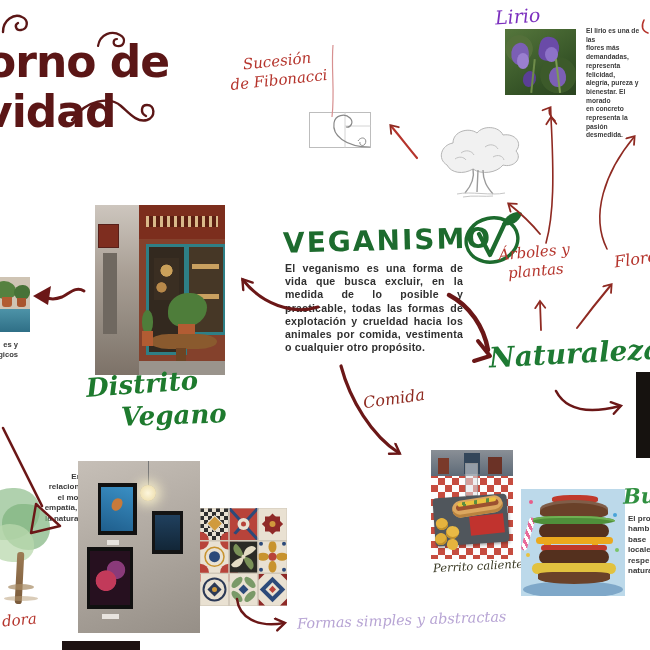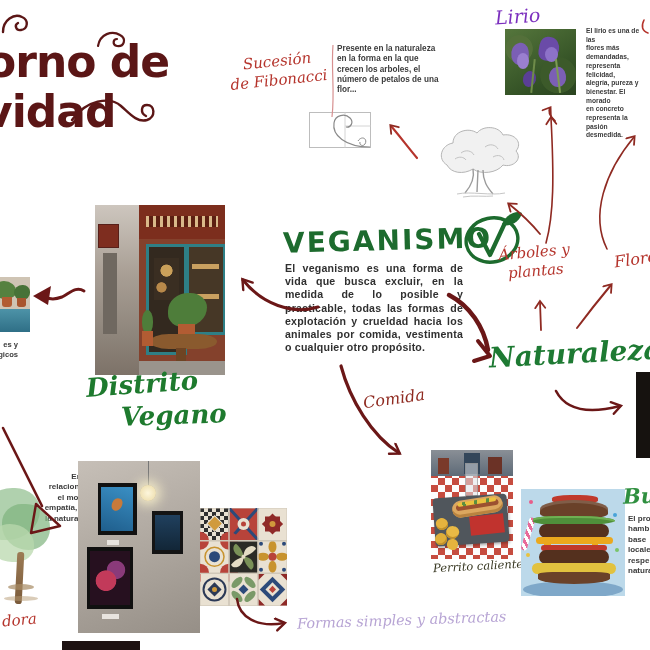--- a/index.html
+++ b/index.html
@@ -43,25 +43,20 @@
 </head>
 <body>
 
 <div class="board">
 
   <div class="title-line" style="left:-14px;top:36px;">orno de</div>
   <div class="title-line" style="left:-16px;top:86px;">vidad</div>
 
   <div class="fib-label hand">Sucesión
 de Fibonacci</div>
-  <div class="note fib-note">Presente en la naturaleza
-en la forma en la que
-crecen los arboles, el
-número de petalos de una
-flor...</div>
   <div class="photo" style="left:309px;top:112px;width:62px;height:36px;">
     <svg width="62" height="36" viewBox="0 0 62 36">
       <rect x="0.5" y="0.5" width="61" height="35" fill="#ffffff" stroke="#bdbdbd"></rect>
       <line x1="36" y1="0.5" x2="36" y2="35.5" stroke="#d4d4d4"></line>
       <line x1="36" y1="14" x2="61.5" y2="14" stroke="#d4d4d4"></line>
       <path d="M61,35 C36,35 23,23 25,11 C26,3 36,1 41,6 C45,10 42,16 37,15" fill="none" stroke="#8a8a8a" stroke-width="1.2"></path>
       <path d="M49,29 c4,-6 10,-2 7,3 c-2,3 -6,1 -5,-2" fill="none" stroke="#8a8a8a" stroke-width="1"></path>
     </svg>
   </div>
 

